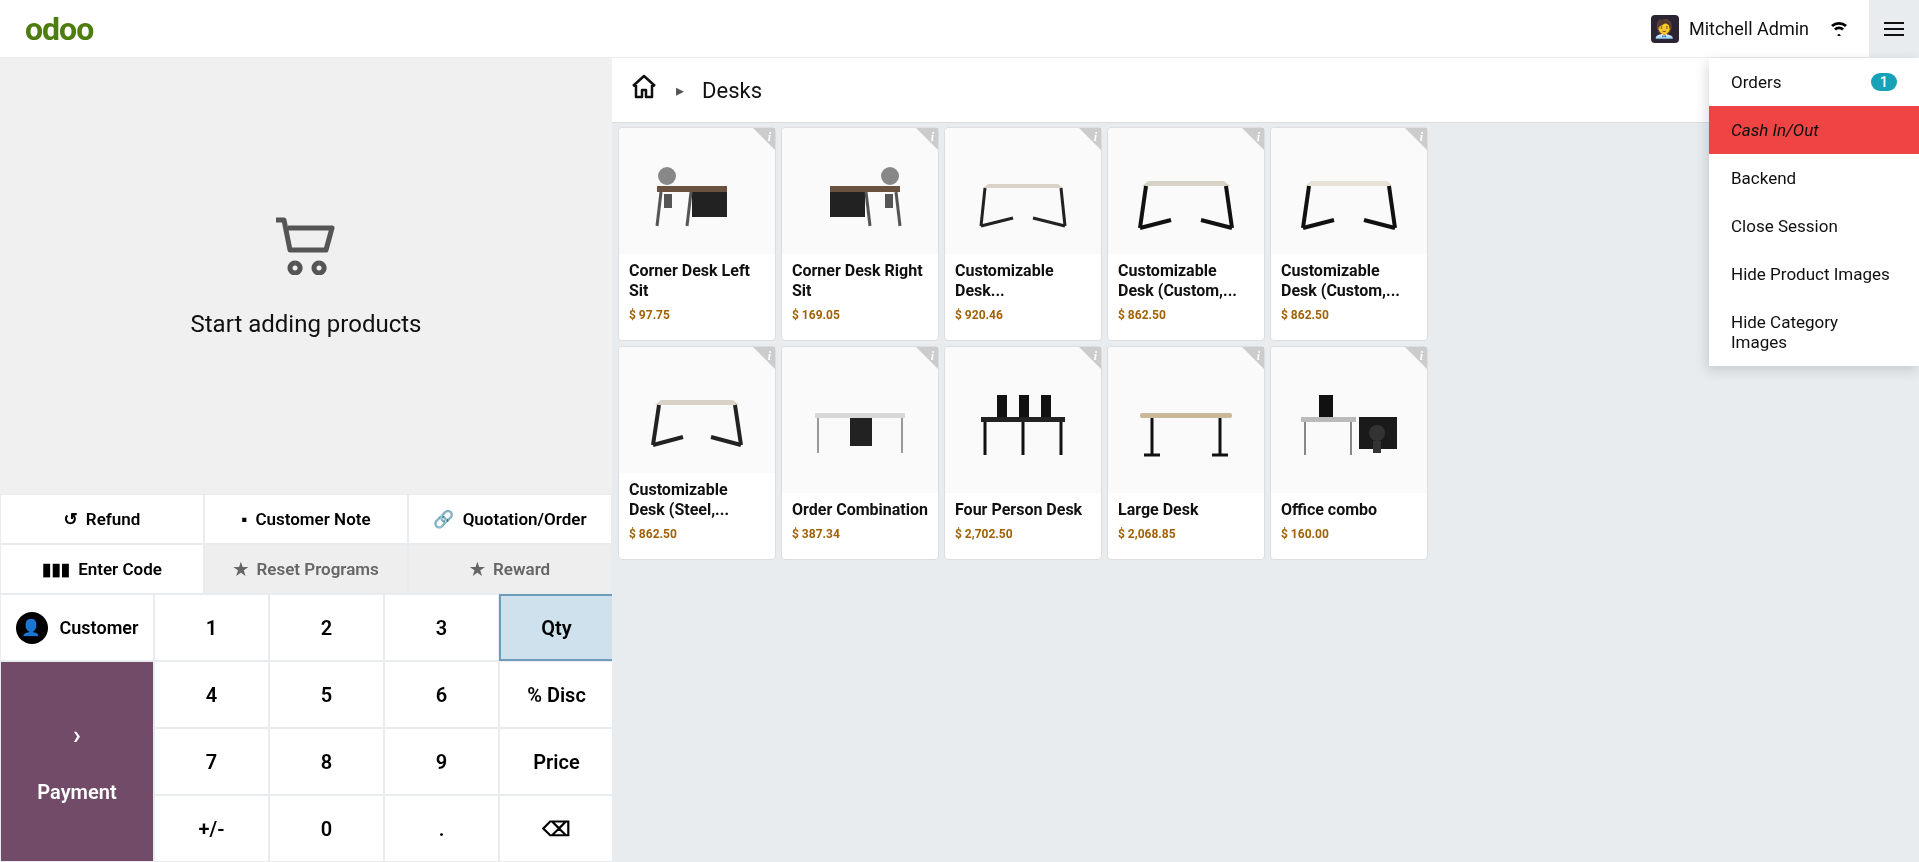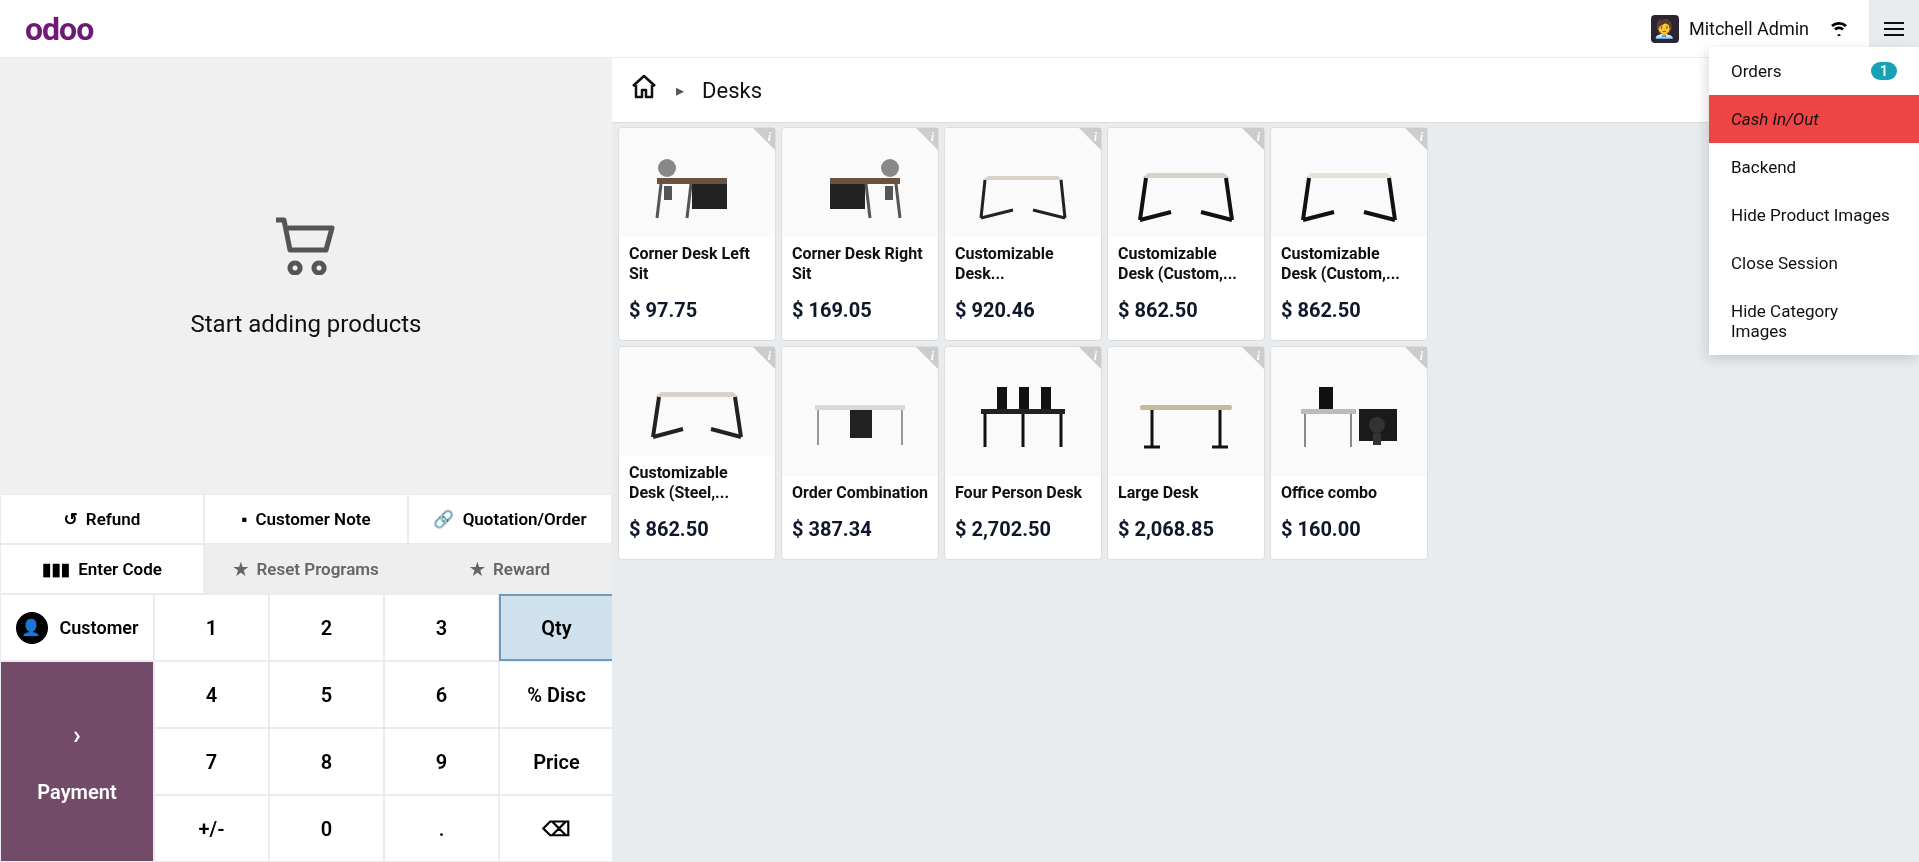--- a/index.html
+++ b/index.html
@@ -1,21 +1,21 @@
 <!DOCTYPE html>
 <html><head>
 <meta charset="utf-8">
 <style>
 * { box-sizing: border-box; margin: 0; padding: 0; }
 body { font-family: -apple-system, BlinkMacSystemFont, "Segoe UI", Roboto, Arial, sans-serif; background: #ffffff; overflow: hidden; }
 .app { width: 1919px; height: 862px; position: relative; display: flex; flex-direction: column; }
 
 
 .header { height: 58px; background: #fff; border-bottom: 1px solid #e9ecef; display: flex; align-items: center; justify-content: space-between; padding: 0 0 0 25px; }
-.logo { font-size: 32px; font-weight: 700; color: #701a75; letter-spacing: -1px; }
+.logo { font-size: 32px; font-weight: 700; color: #4d7c0f; letter-spacing: -1px; }
 .header-right { display: flex; align-items: center; gap: 18px; padding-right: 0; }
 .user-info { display: flex; align-items: center; gap: 10px; font-size: 18px; color: #101010; }
 .avatar { width: 28px; height: 28px; border-radius: 4px; background: #2b2533; display: flex; align-items: center; justify-content: center; font-size: 18px; }
 .wifi-icon { font-size: 20px; color: #000; }
 .hamburger { width: 50px; height: 58px; background: #e9ecef; display: flex; align-items: center; justify-content: center; cursor: pointer; }
 .hamburger div { width: 20px; height: 2px; background: #101010; position: relative; }
 .hamburger div:before, .hamburger div:after { content:""; position:absolute; left:0; right:0; height:2px; background:#101010; }
 .hamburger div:before { top:-6px; } .hamburger div:after { top:6px; }
 
 
@@ -40,26 +40,26 @@
 .right-panel { flex: 1; background: #e9ecef; display: flex; flex-direction: column; }
 .breadcrumb { height: 65px; background: #fff; display: flex; align-items: center; gap: 18px; padding: 0 18px; font-size: 22px; color: #101010; border-bottom: 1px solid #ddd; }
 .breadcrumb .home { font-size: 26px; }
 .breadcrumb .sep { color: #555; font-size: 16px; }
 
 .product-grid { padding: 4px 6px; display: grid; grid-template-columns: repeat(5, 158px); gap: 5px; align-content: start; }
 .product-card { background: #fff; border: 1px solid #ddd; border-radius: 4px; height: 214px; display: flex; flex-direction: column; position: relative; cursor: pointer; }
 .product-img { flex: 1; display: flex; align-items: center; justify-content: center; font-size: 46px; color: #8a8a8a; background: #fafafa; border-top-left-radius: 4px; border-top-right-radius: 4px; overflow:hidden; }
 .product-info { padding: 7px 10px 18px; }
 .product-name { font-size: 16px; font-weight: 700; color: #101010; line-height: 1.25; max-height: 42px; overflow: hidden; }
-.product-price { font-size: 20px; font-weight: 700; color: #0f172a; margin-top: 14px; }
+.product-price { font-size: 12px; font-weight: 700; color: #a16207; margin-top: 7px; }
 .info-corner { position: absolute; top: 0; right: 0; width: 0; height: 0; border-left: 22px solid transparent; border-top: 22px solid #ccc; }
 .info-dot { position: absolute; top: 2px; right: 4px; color: #fff; font-size: 12px; font-weight: 700; font-style: italic; font-family: Georgia, serif; }
 
 
-.dropdown { position: absolute; top: 47px; right: 0; width: 210px; background: #fff; box-shadow: -2px 4px 12px rgba(0,0,0,0.15); z-index: 100; }
+.dropdown { position: absolute; top: 58px; right: 0; width: 210px; background: #fff; box-shadow: -2px 4px 12px rgba(0,0,0,0.15); z-index: 100; }
 .dropdown-item { padding: 14px 22px; font-size: 17px; color: #101010; cursor: pointer; display: flex; align-items: center; justify-content: space-between; }
 .dropdown-item.hover { background: #ef4444; font-style: italic; }
 .badge { background: #17a2b8; color: #fff; border-radius: 12px; padding: 1px 9px; font-size: 14px; font-weight: 600; }
 
 svg.desk { width: 120px; height: 90px; }
 </style>
 </head>
 <body>
 
 <div class="app">
@@ -344,17 +344,17 @@
     </div>
   </div>
 
   <div class="dropdown">
     <div class="dropdown-item">
       <span>Orders</span>
       <span class="badge">1</span>
     </div>
     <div class="dropdown-item hover">Cash In/Out</div>
     <div class="dropdown-item">Backend</div>
+    <div class="dropdown-item">Close Session</div>
     <div class="dropdown-item">Hide Product Images</div>
-    <div class="dropdown-item">Close Session</div>
     <div class="dropdown-item">Hide Category Images</div>
   </div>
 </div>
 
 </body></html>

